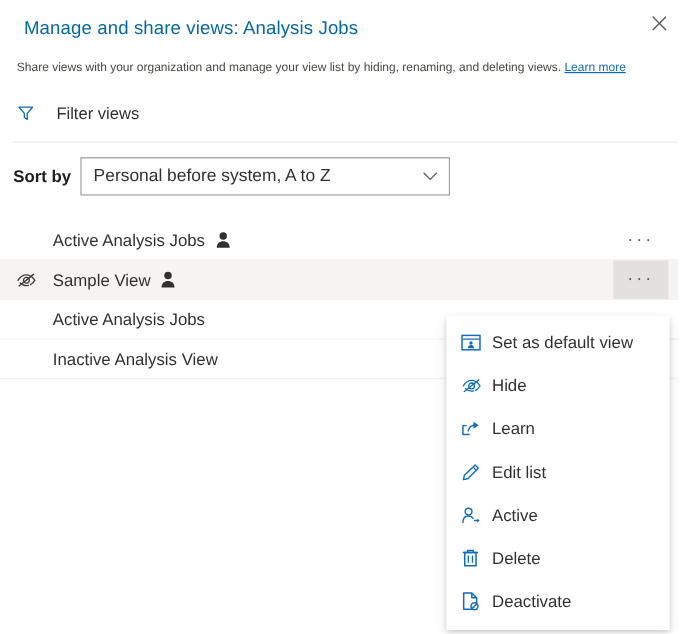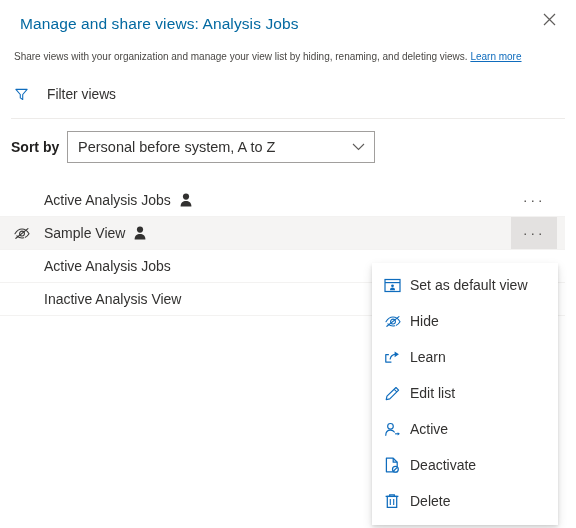--- a/index.html
+++ b/index.html
@@ -365,35 +365,35 @@
         <line x1="11.2" y1="12.6" x2="15.6" y2="12.6" stroke="#0f6cbd" stroke-width="1.25"></line>
         <path d="M14.0 10.9 L16.2 12.6 L14.0 14.3 Z" fill="#0f6cbd"></path>
       </svg>
     </span>
     <span class="menu-text">Active</span>
   </div>
 
   <div class="menu-item">
     <span class="menu-icon">
       <svg width="16" height="16" viewBox="0 0 16 16">
-        <path d="M2.4 1.2 H9.2 L13.2 5.2 V14.8 H2.4 Z" fill="none" stroke="#0f6cbd" stroke-width="1.25" stroke-linejoin="round"></path>
-        <path d="M9.2 1.2 V5.2 H13.2" fill="none" stroke="#0f6cbd" stroke-width="1.25" stroke-linejoin="round"></path>
-        <circle cx="11.4" cy="12.2" r="2.9" fill="#ffffff" stroke="#0f6cbd" stroke-width="1.25"></circle>
-        <line x1="9.5" y1="14.0" x2="13.3" y2="10.4" stroke="#0f6cbd" stroke-width="1.25"></line>
-      </svg>
-    </span>
-    <span class="menu-text">Deactivate</span>
-  </div>
-
-  <div class="menu-item">
-    <span class="menu-icon">
-      <svg width="16" height="16" viewBox="0 0 16 16">
         <line x1="1.6" y1="3.4" x2="14.4" y2="3.4" stroke="#0f6cbd" stroke-width="1.3"></line>
         <path d="M5.7 3.4 V1.8 H10.3 V3.4" fill="none" stroke="#0f6cbd" stroke-width="1.25"></path>
         <path d="M3.3 3.4 H12.7 V14.4 H3.3 Z" fill="none" stroke="#0f6cbd" stroke-width="1.25"></path>
         <line x1="6.3" y1="6.0" x2="6.3" y2="11.9" stroke="#0f6cbd" stroke-width="1.1"></line>
         <line x1="9.7" y1="6.0" x2="9.7" y2="11.9" stroke="#0f6cbd" stroke-width="1.1"></line>
       </svg>
     </span>
     <span class="menu-text">Delete</span>
   </div>
 
+  <div class="menu-item">
+    <span class="menu-icon">
+      <svg width="16" height="16" viewBox="0 0 16 16">
+        <path d="M2.4 1.2 H9.2 L13.2 5.2 V14.8 H2.4 Z" fill="none" stroke="#0f6cbd" stroke-width="1.25" stroke-linejoin="round"></path>
+        <path d="M9.2 1.2 V5.2 H13.2" fill="none" stroke="#0f6cbd" stroke-width="1.25" stroke-linejoin="round"></path>
+        <circle cx="11.4" cy="12.2" r="2.9" fill="#ffffff" stroke="#0f6cbd" stroke-width="1.25"></circle>
+        <line x1="9.5" y1="14.0" x2="13.3" y2="10.4" stroke="#0f6cbd" stroke-width="1.25"></line>
+      </svg>
+    </span>
+    <span class="menu-text">Deactivate</span>
+  </div>
+
 </div>
 
 </body></html>

